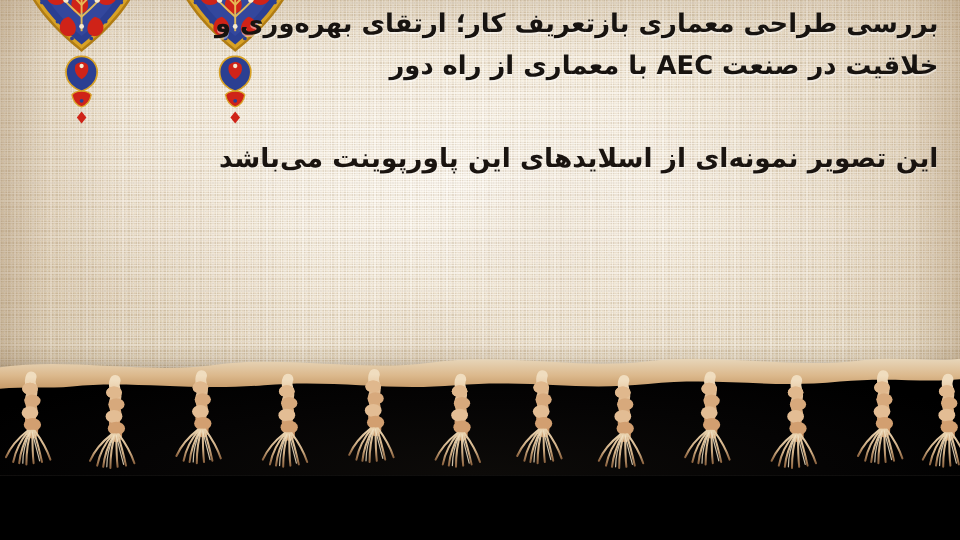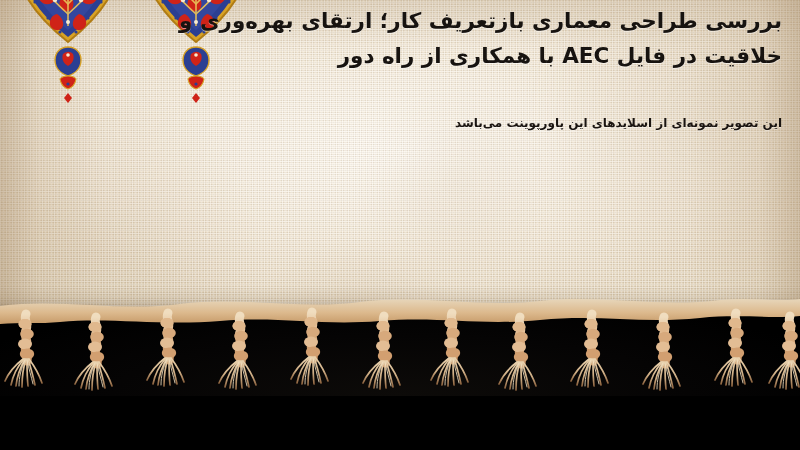--- a/index.html
+++ b/index.html
@@ -105,21 +105,21 @@
   .title .t-line.l2 { text-align: right; padding-left: 0; }
 
   .body-block {
     position: absolute;
     top: 112px;
     right: 18px;
     width: 760px;
     text-align: right;
     direction: rtl;
     color: #1a1410;
-    font-size: 12px;
+    font-size: 22px;
     font-weight: 700;
     line-height: 1.92;
     text-shadow: 0 1px 0 rgba(255,255,255,0.40);
   }
   .body-block .b-line { display: block; white-space: nowrap; }
 
   
   .carpet {
     position: absolute;
     left: 0;
@@ -242,21 +242,21 @@
       <g transform="translate(196,60)">
         <use href="#pendant"></use>
       </g>
     </svg>
   </div>
 
   <div class="text-layer">
 
     <div class="title">
       <span class="t-line l1">بررسی طراحی معماری بازتعریف کار؛ ارتقای بهره‌وری و</span>
-      <span class="t-line l2">خلاقیت در فایل AEC با همکاری از راه دور</span>
+      <span class="t-line l2">خلاقیت در صنعت AEC با معماری از راه دور</span>
     </div>
 
     <div class="body-block">
       <span class="b-line">این تصویر نمونه‌ای از اسلایدهای این پاورپوینت می‌باشد</span>
     </div>
 
   </div>
 
   <div class="carpet">
     <div class="carpet-shadow"></div>

